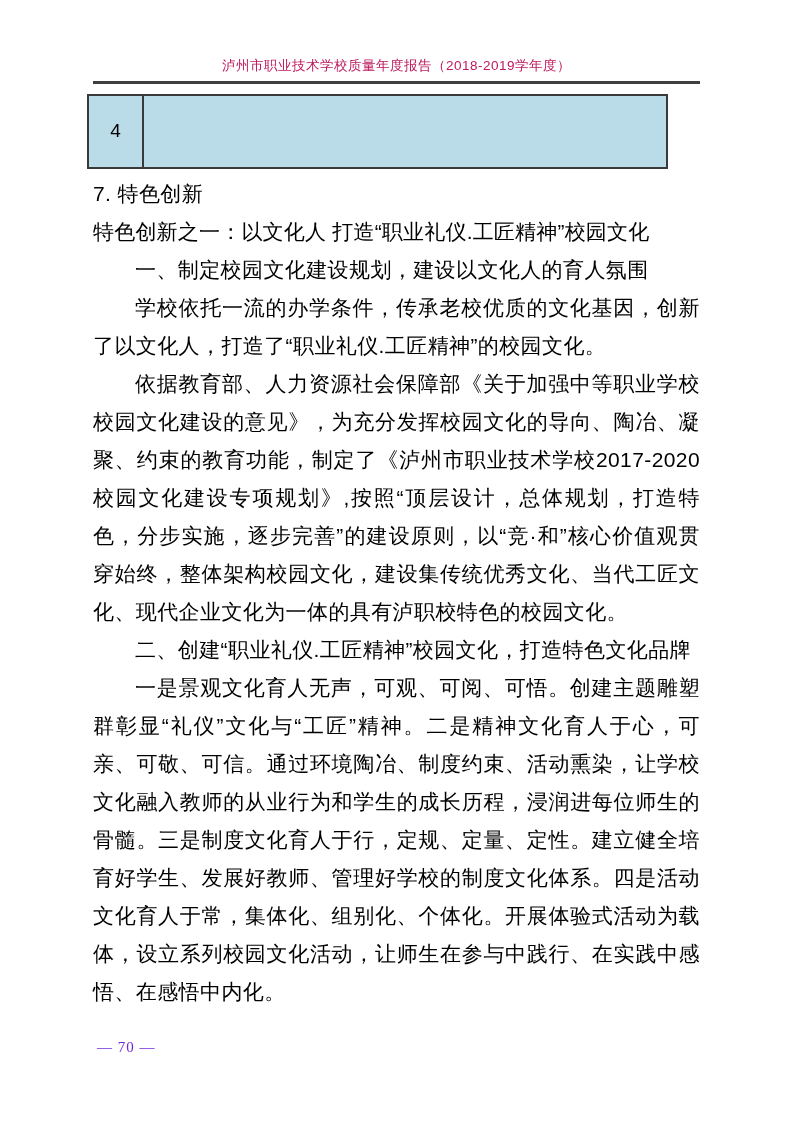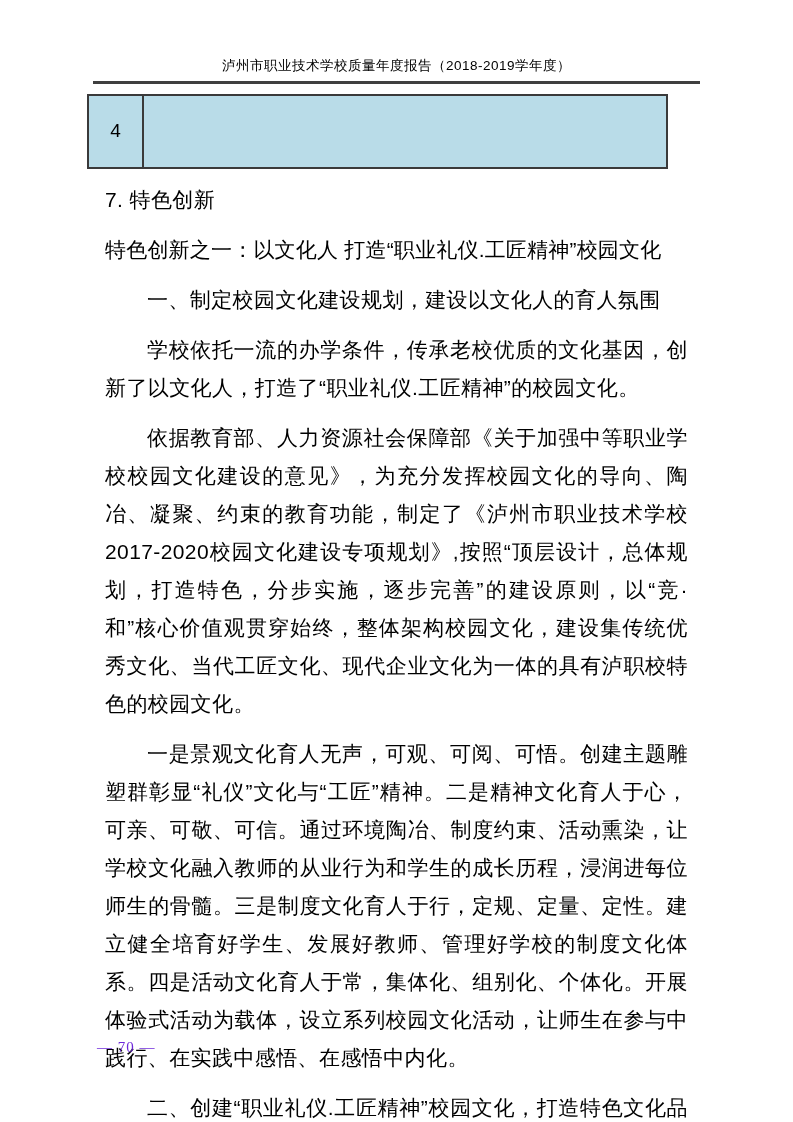--- a/index.html
+++ b/index.html
@@ -21,21 +21,21 @@
     padding: 0 93px;
     box-sizing: border-box;
   }
   
   .report-header {
     padding-top: 57px;
   }
   .report-header .report-title {
     text-align: center;
     font-size: 13.5px;
-    color: #000000;
+    color: #be185d;
     letter-spacing: 0.5px;
     line-height: 18px;
   }
   .header-rule {
     margin-top: 6px;
     height: 2.5px;
     background: var(--rule, #3f3f3f);
     width: 100%;
   }
   
@@ -65,21 +65,21 @@
   
   .doc-body {
     margin-top: 6px;
     font-size: 21px;
     line-height: 38px;
     letter-spacing: 0.4px;
     text-align: justify;
     text-align-last: left;
   }
   .doc-body p, .doc-body h1, .doc-body h2, .doc-body h3 {
-    margin: 12px;
+    margin: 0;
     padding: 0;
     font-size: 21px;
     line-height: 38px;
     font-weight: normal;
   }
   .section-heading {
     font-size: 20px;
   }
   .feature-title {
     font-weight: bold;
@@ -122,20 +122,20 @@
     <p class="section-heading">7. 特色创新</p>
 
     <p class="feature-title">特色创新之一：以文化人  打造“职业礼仪.工匠精神”校园文化</p>
 
     <p class="indent bold">一、制定校园文化建设规划，建设以文化人的育人氛围</p>
 
     <p class="indent">学校依托一流的办学条件，传承老校优质的文化基因，创新了以文化人，打造了“职业礼仪.工匠精神”的校园文化。</p>
 
     <p class="indent">依据教育部、人力资源社会保障部《关于加强中等职业学校校园文化建设的意见》，为充分发挥校园文化的导向、陶冶、凝聚、约束的教育功能，制定了《泸州市职业技术学校2017-2020校园文化建设专项规划》,按照“顶层设计，总体规划，打造特色，分步实施，逐步完善”的建设原则，以“竞·和”核心价值观贯穿始终，整体架构校园文化，建设集传统优秀文化、当代工匠文化、现代企业文化为一体的具有泸职校特色的校园文化。</p>
 
+    <p class="indent bold">二、创建“职业礼仪.工匠精神”校园文化，打造特色文化品牌</p>
+
     <p class="indent">一是景观文化育人无声，可观、可阅、可悟。创建主题雕塑群彰显“礼仪”文化与“工匠”精神。二是精神文化育人于心，可亲、可敬、可信。通过环境陶冶、制度约束、活动熏染，让学校文化融入教师的从业行为和学生的成长历程，浸润进每位师生的骨髓。三是制度文化育人于行，定规、定量、定性。建立健全培育好学生、发展好教师、管理好学校的制度文化体系。四是活动文化育人于常，集体化、组别化、个体化。开展体验式活动为载体，设立系列校园文化活动，让师生在参与中践行、在实践中感悟、在感悟中内化。</p>
-
-    <p class="indent bold">二、创建“职业礼仪.工匠精神”校园文化，打造特色文化品牌</p>
   </div>
 
   <div class="page-footer">— 70 —</div>
 
 </div>
 
 </body></html>

